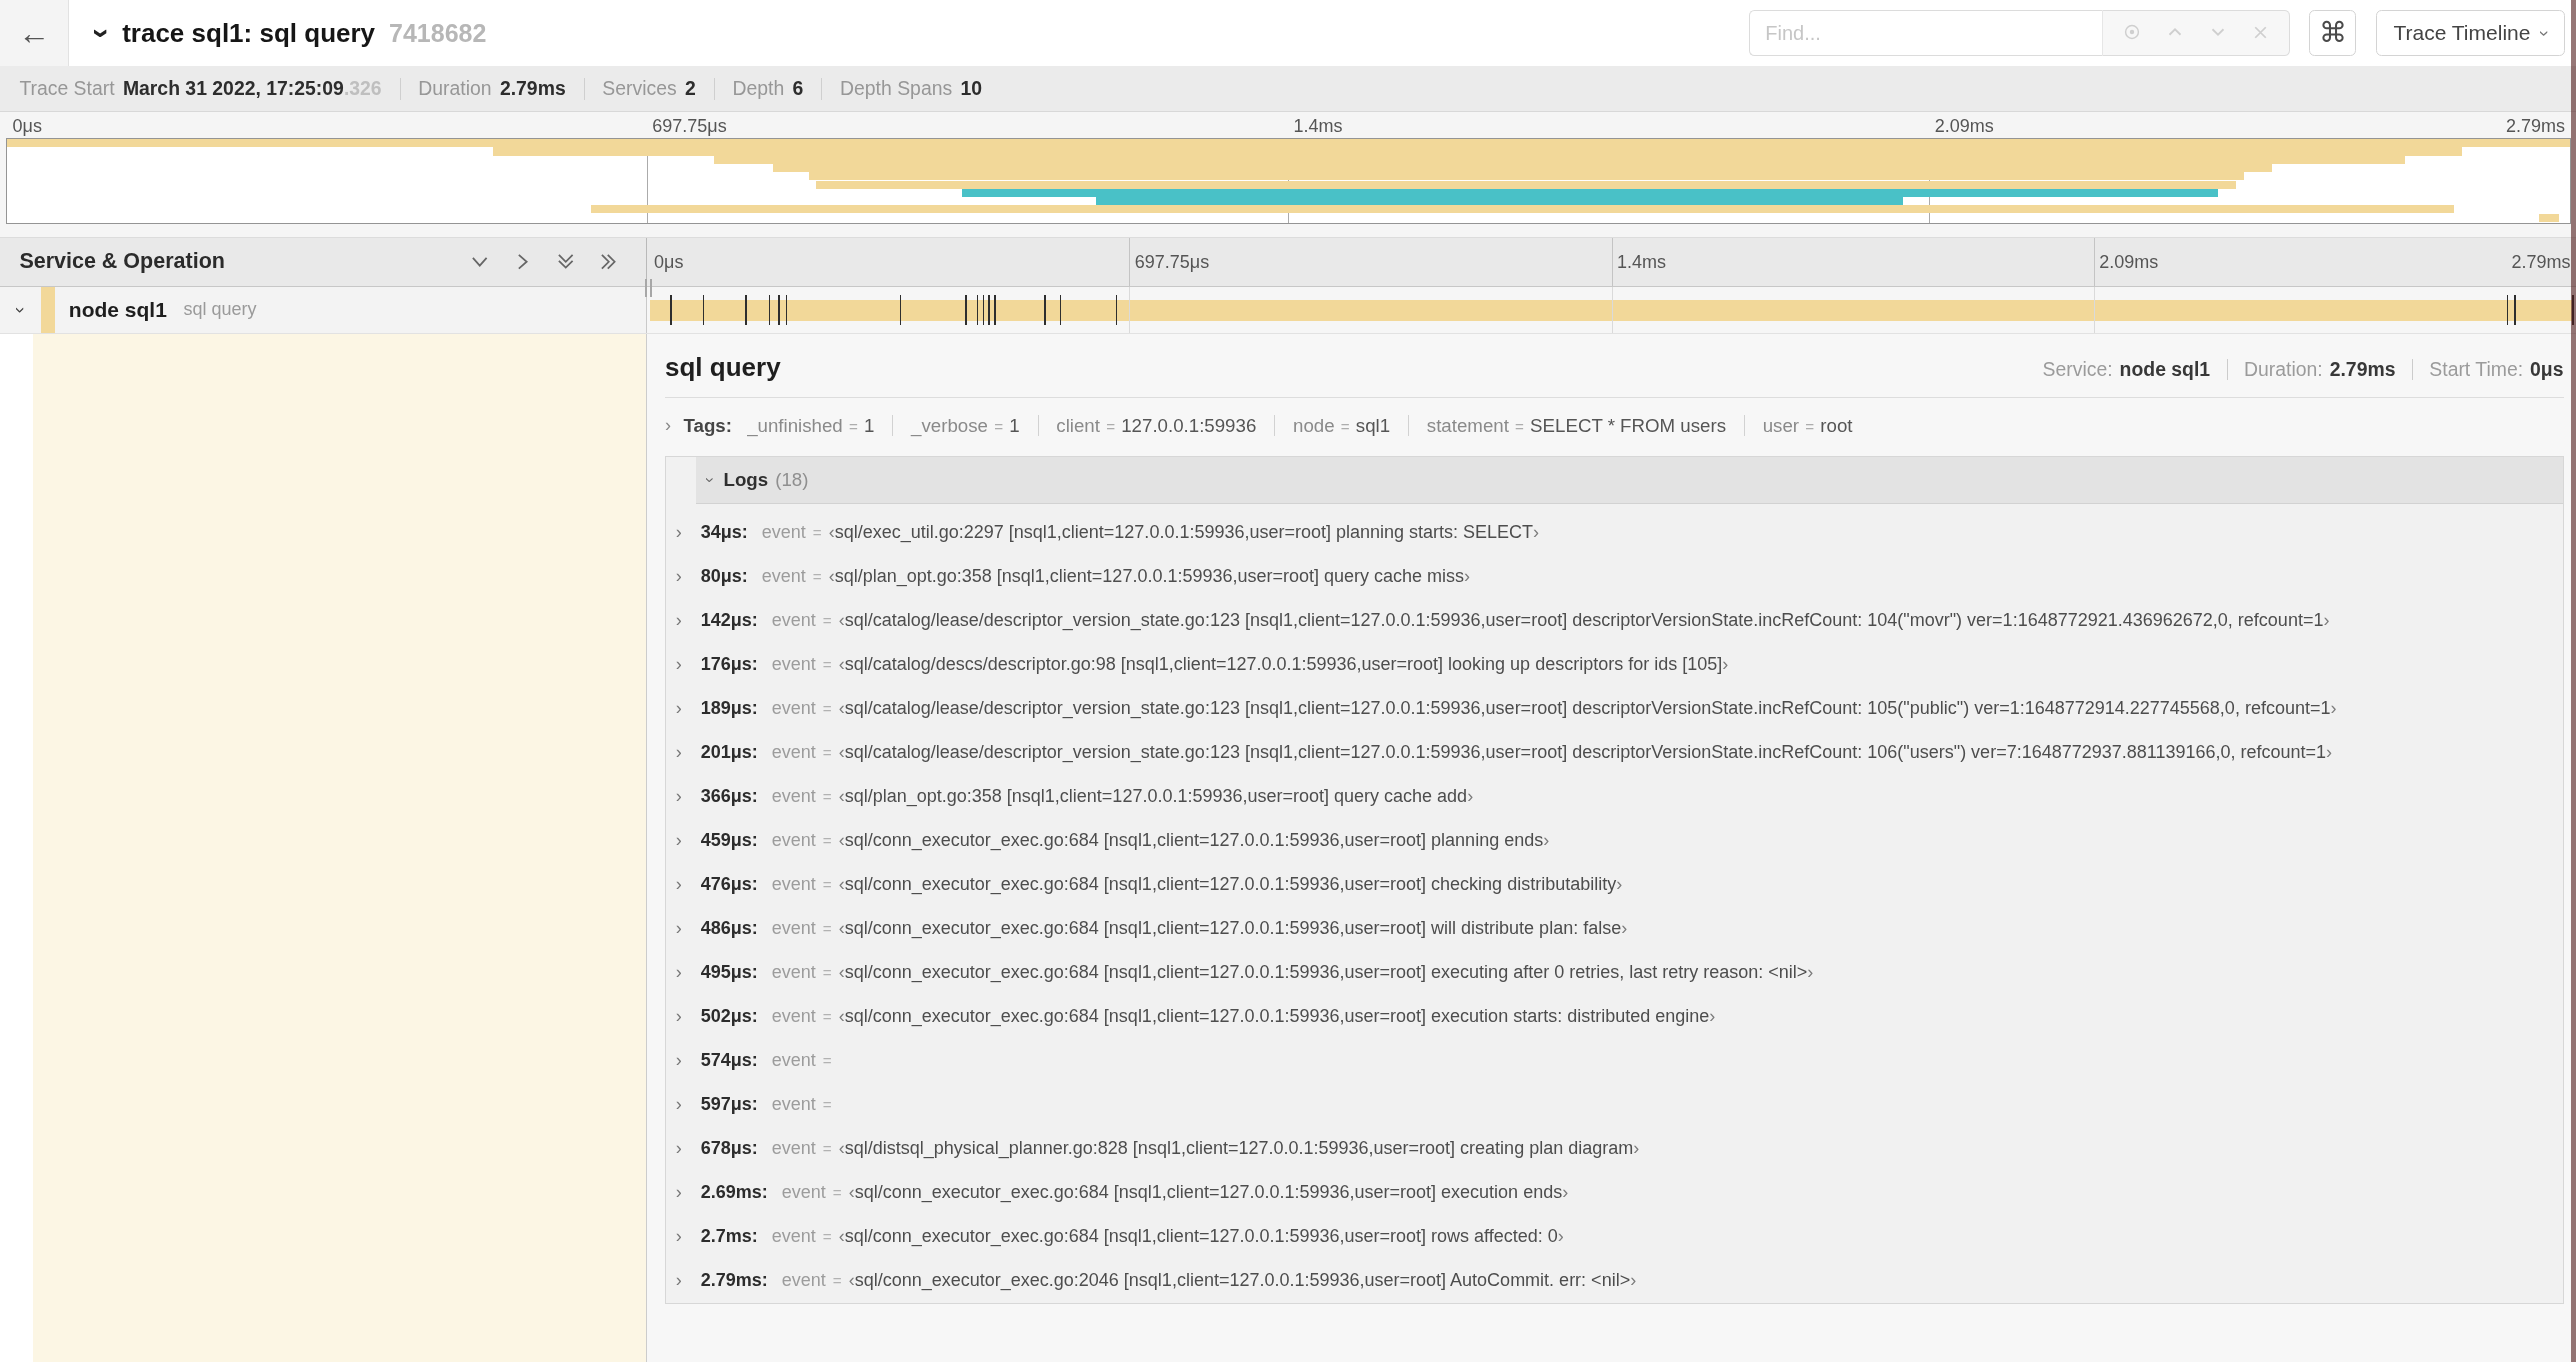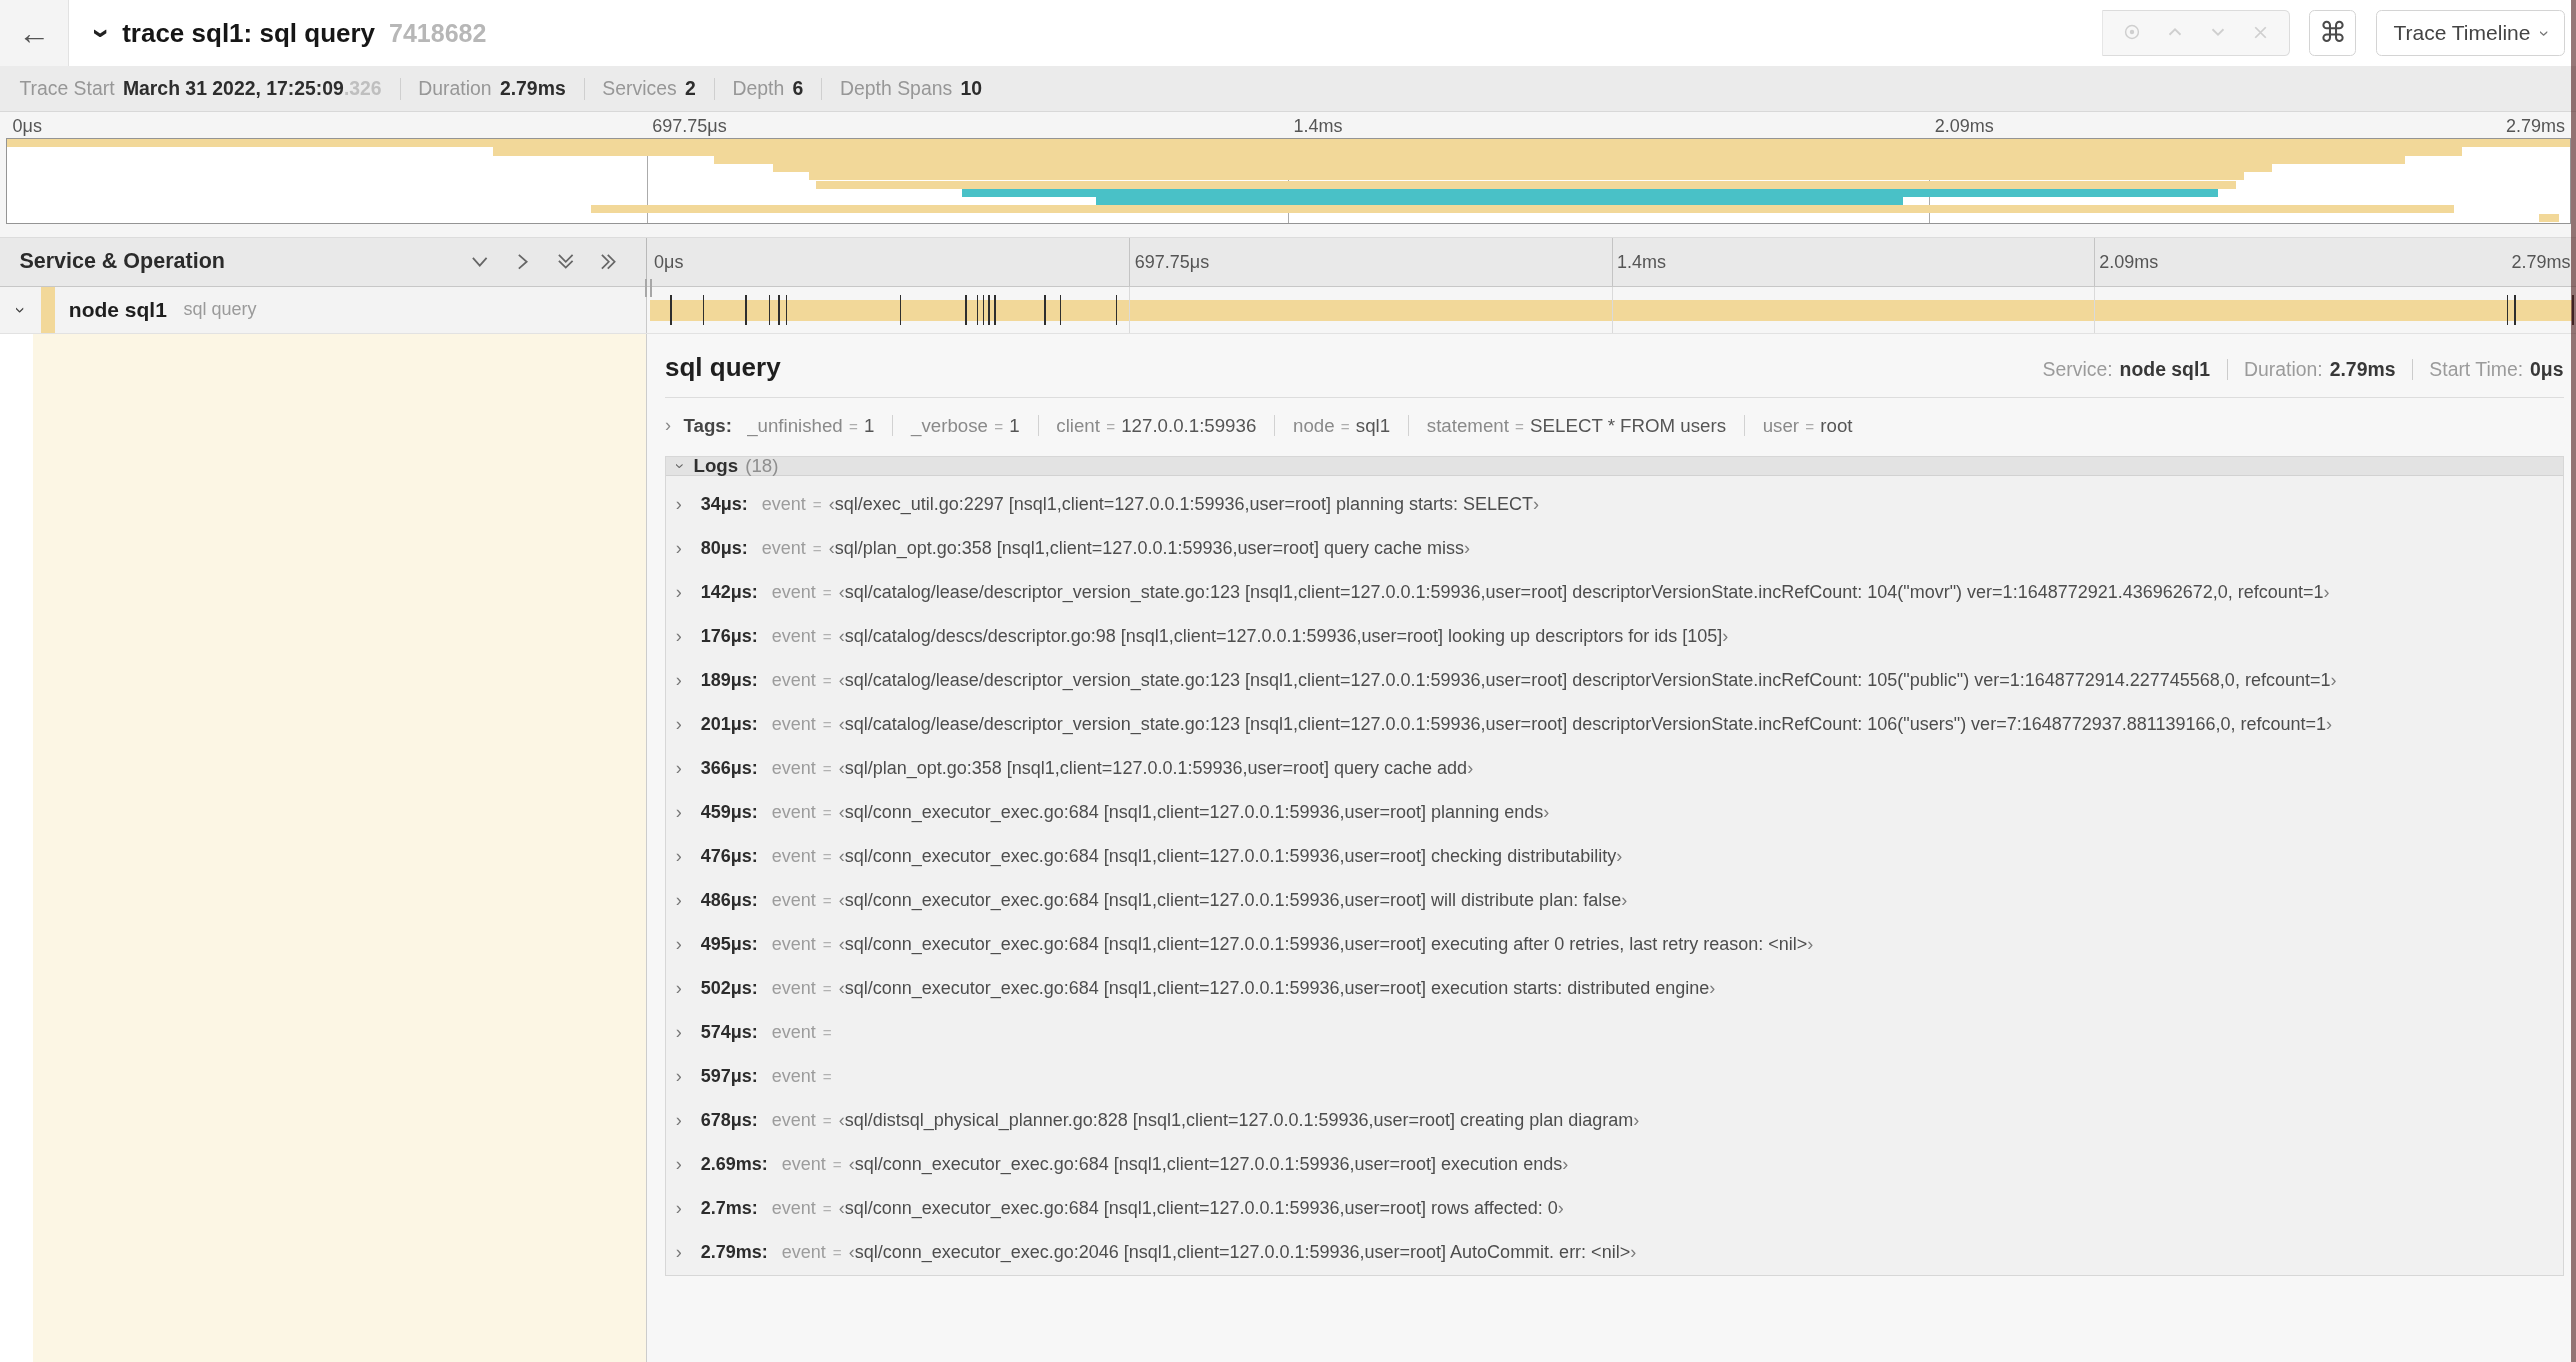--- a/index.html
+++ b/index.html
@@ -82,22 +82,22 @@
   .detail-divider { height:0.7px; background:#dddddd; margin-top:14px; }
   .tags-row { display:flex; align-items:center; margin-top:14px; height:29px; font-size:18.7px; cursor:pointer; white-space:nowrap; }
   .tags-chevron { color:#888; font-size:18px; margin-right:12.5px; }
   .tags-label { font-weight:bold; color:#454545; margin-right:15.2px; }
   .tag-item { display:inline-flex; align-items:baseline; }
   .tag-key { color:#8a8a8a; }
   .tag-eq { color:#adadad; margin:0 6.2px; font-size:15.2px; }
   .tag-val { color:#555; }
   .tag-sep { width:0.7px; height:21px; background:#d2d2d2; margin:0 18px; }
   .logs-box { margin-top:15.2px; border:0.7px solid #d7d7d7; background:#f1f1f1; }
-  .logs-head { height:19px; background:#e3e3e3; border-bottom:0.7px solid #d2d2d2; display:flex; align-items:center;
-    padding-left:11px; font-size:18.7px; cursor:pointer; }
+  .logs-head { height:47px; background:#e3e3e3; border-bottom:0.7px solid #d2d2d2; display:flex; align-items:center;
+    padding-left:11px; font-size:18.7px; cursor:pointer;margin-left:30px; }
   .logs-head-chevron { color:#666; font-size:16.6px; }
   .logs-title { font-weight:bold; color:#2f2f2f; margin-left:11px; }
   .logs-count { color:#8f8f8f; margin-left:7px; }
   .logs-body { padding:7px 0 0 9.7px; }
   .log-row { height:44px; display:flex; align-items:center; font-size:18px; cursor:pointer; white-space:nowrap; }
   .log-chevron { color:#777; width:25px; flex:0 0 25px; }
   .log-time { font-weight:bold; color:#2c2c2c; margin-right:14px; }
   .log-key { color:#9c9c9c; margin-right:7px; }
   .log-eq { color:#b2b2b2; margin-right:7px; font-size:15.2px; }
   .log-val { color:#4d4d4d; }
@@ -114,20 +114,21 @@
 </head>
 <body>
 
 <header class="topbar">
   <button class="back-btn">←</button>
   <span class="title-chevron rot90">›</span>
   <h1 class="page-title">trace sql1: sql query</h1>
   <span class="trace-id">7418682</span>
 
   <div class="find-wrap">
+    <input class="find-input" placeholder="Find..." style="">
     <div class="find-ext">
       <span><svg width="22" height="22" viewBox="0 0 24 24" fill="none" stroke="#cfcfcf" stroke-width="1.6">
             <circle cx="12" cy="12" r="7"></circle>
             <circle cx="12" cy="12" r="1.6" fill="#cfcfcf"></circle>
           </svg></span>
       <span><svg width="22" height="22" viewBox="0 0 24 24" fill="none" stroke="#cfcfcf" stroke-width="2">
             <path d="M6 15l6-6 6 6"></path>
           </svg></span>
       <span><svg width="22" height="22" viewBox="0 0 24 24" fill="none" stroke="#cfcfcf" stroke-width="2">
             <path d="M6 9l6 6 6-6"></path>

